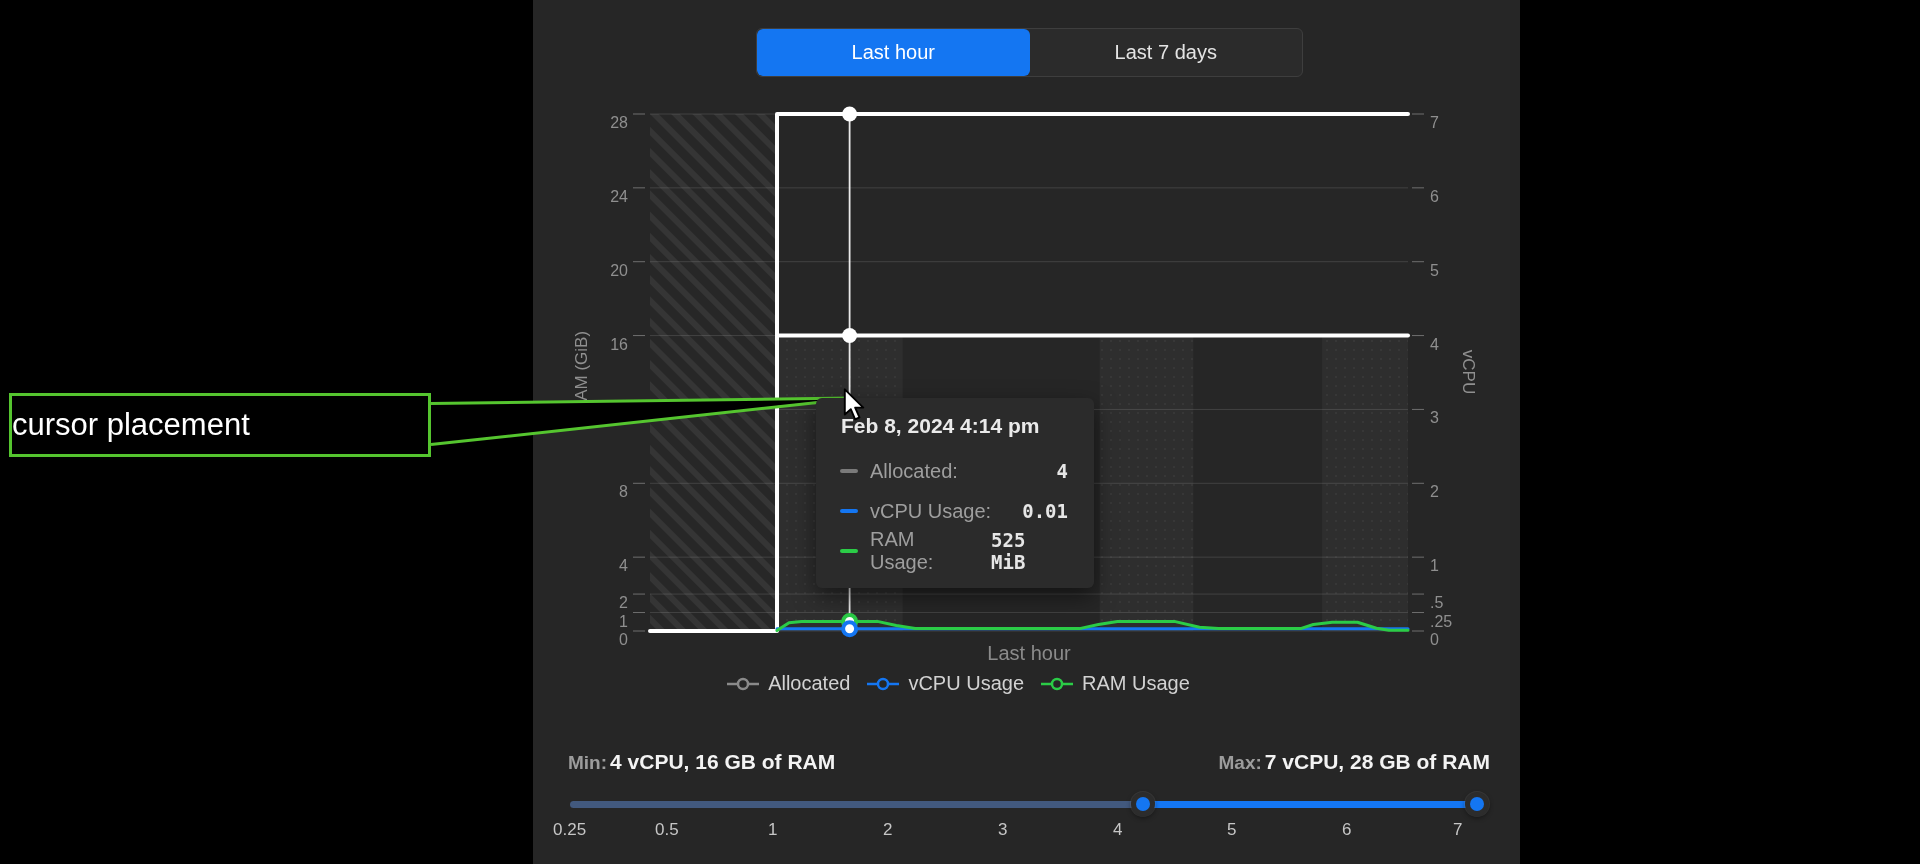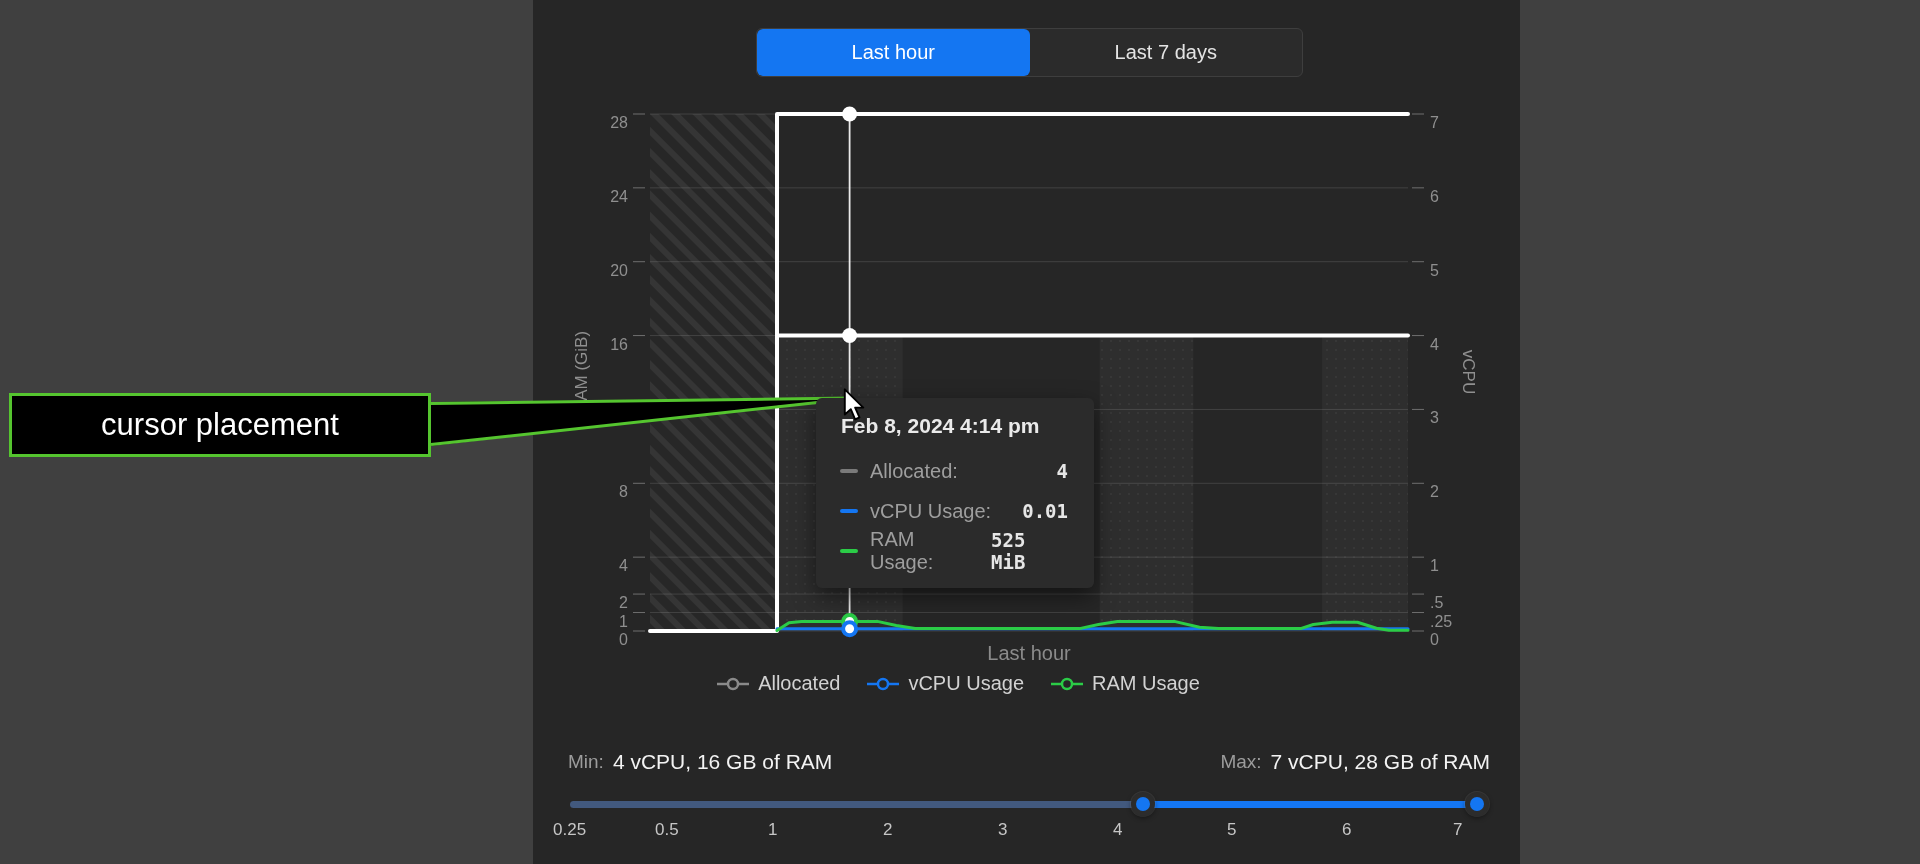--- a/index.html
+++ b/index.html
@@ -17,60 +17,60 @@
   .tick-layer{position:absolute;inset:0;pointer-events:none;z-index:12;margin-top:9px;}
   .tick-label{position:absolute;font-size:16px;color:#8f8f8f;line-height:20px;}
   .ylabel{position:absolute;width:140px;top:360px;height:24px;text-align:center;font-size:17px;
           color:#8f8f8f;z-index:12;}
   .ylabel.left{left:514px;transform:rotate(-90deg);}
   .ylabel.right{left:1396px;transform:rotate(90deg);}
   .xtitle{position:absolute;left:929px;top:642px;width:200px;text-align:center;font-size:20px;
           color:#8b8b8b;z-index:12;}
   
   #legend{position:absolute;left:533px;top:672px;width:850px;display:flex;justify-content:center;
-          align-items:center;gap:26px;z-index:12;text-align:right;}
+          align-items:center;gap:16px;z-index:12;text-align:right;}
   .lg-item{display:flex;align-items:center;gap:8px;color:#d2d2d2;font-size:20px;}
   
   .tooltip{position:absolute;left:816px;top:398px;width:278px;box-sizing:border-box;
            background:#2b2b2b;border-radius:6px;padding:16px 26px 24px 24px;z-index:50;
            box-shadow:0 8px 22px rgba(0,0,0,.5);}
   .tt-title{font-size:21px;font-weight:700;color:#eaeaea;margin:0 0 20px 1px;}
   .tt-row{display:flex;align-items:center;gap:12px;height:26px;margin-bottom:14px;}
   .tt-row:last-child{margin-bottom:0;}
   .sw{width:18px;height:4px;border-radius:2px;flex:none;}
   .tt-label{font-size:20px;color:#9e9e9e;}
   .tt-value{margin-left:auto;font-family:"DejaVu Sans Mono",monospace;font-size:19px;
             font-weight:600;color:#e6e6e6;}
   
-  .minmax{position:absolute;top:750px;display:flex;align-items:center;gap:9px;z-index:12;}
+  .minmax{position:absolute;top:750px;display:flex;align-items:flex-end;gap:3px;z-index:12;font-weight:bold;}
   .minmax.min{left:568px;}
   .minmax.max{left:1150px;width:340px;justify-content:flex-end;}
   .mm-label{font-size:19px;color:#9c9c9c;}
   .mm-value{font-size:21px;color:#f3f3f3;}
   
   .slider{position:absolute;left:570px;top:792px;width:907px;height:24px;z-index:12;}
   .track-inactive{position:absolute;left:0;top:9px;width:100%;height:7px;border-radius:4px;}
   .track-active{position:absolute;top:9px;height:7px;}
   .handle{position:absolute;top:0;width:24px;height:24px;border-radius:50%;background:#2c2c2c;
           box-shadow:0 0 0 1px rgba(255,255,255,.09),0 2px 5px rgba(0,0,0,.45);cursor:pointer;}
   .hdot{width:14px;height:14px;border-radius:50%;margin:5px;}
   .slider-label{position:absolute;top:820px;width:60px;text-align:left;font-size:17px;
                 color:#c6c6c6;z-index:12;}
   
   #wedge{position:absolute;left:0;top:0;width:1920px;height:864px;pointer-events:none;z-index:40;}
   .callout{position:absolute;left:9px;top:393px;width:416px;height:58px;background:#000;
-           border:3px solid #55c52f;display:flex;align-items:center;justify-content:center;
+           border:3px solid #55c52f;display:flex;align-items:center;justify-content:flex-start;
            z-index:41;text-decoration:underline;}
   .callout span{color:#fff;font-size:31px;}
   #cursor{position:absolute;left:842px;top:388px;width:26px;height:34px;z-index:60;pointer-events:none;}
 </style>
 </head>
 <body style="background: rgb(87, 112, 125);">
 
-<div id="app" style="background: #404040;">
+<div id="app" style="background: #000000;">
   <div class="panel" style="background: rgb(38, 38, 38);"></div>
 
   <div class="tabs">
     <button class="tab active" style="background: rgb(20, 118, 242);">Last hour</button>
     <button class="tab">Last 7 days</button>
   </div>
 
   <div class="ylabel left">RAM (GiB)</div>
   <div class="ylabel right">vCPU</div>
 

